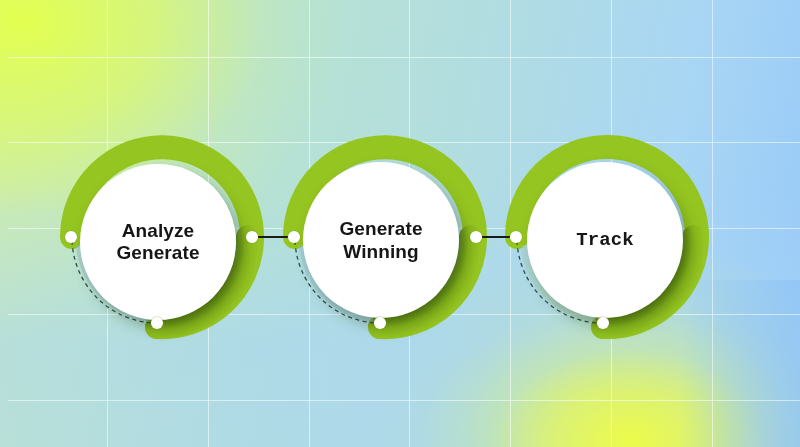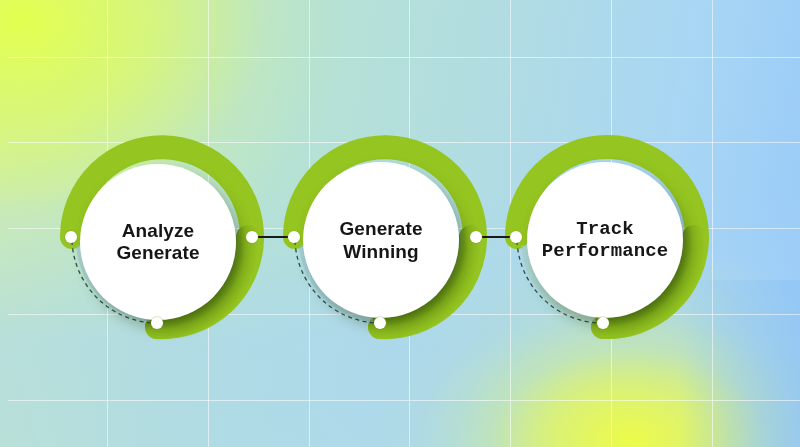--- a/index.html
+++ b/index.html
@@ -137,21 +137,20 @@
   <div class="node" style="left:303px; top:162px;text-align:center;">
     <div class="label" style="line-height:23px;">
       <div>Generate</div>
       <div>Winning</div>
     </div>
   </div>
 
   <div class="node" style="left:527px; top:162px;font-family:Liberation Mono, monospace;">
     <div class="label">
       <div>Track</div>
-      <div>Performance</div>
     </div>
   </div>
 
   <div class="dot" style="left:65px; top:231px;"></div>
   <div class="dot" style="left:246px; top:231px;"></div>
   <div class="dot" style="left:151px; top:317px;"></div>
 
   <div class="dot" style="left:288px; top:231px;"></div>
   <div class="dot" style="left:470px; top:231px;"></div>
   <div class="dot" style="left:374px; top:317px;"></div>

